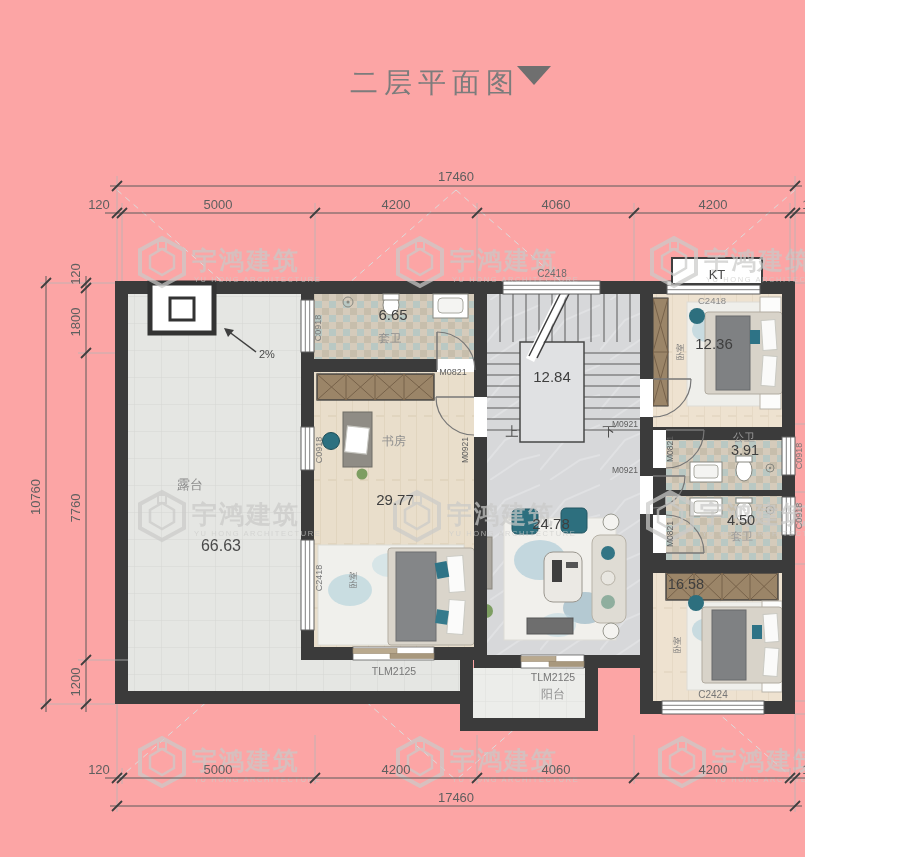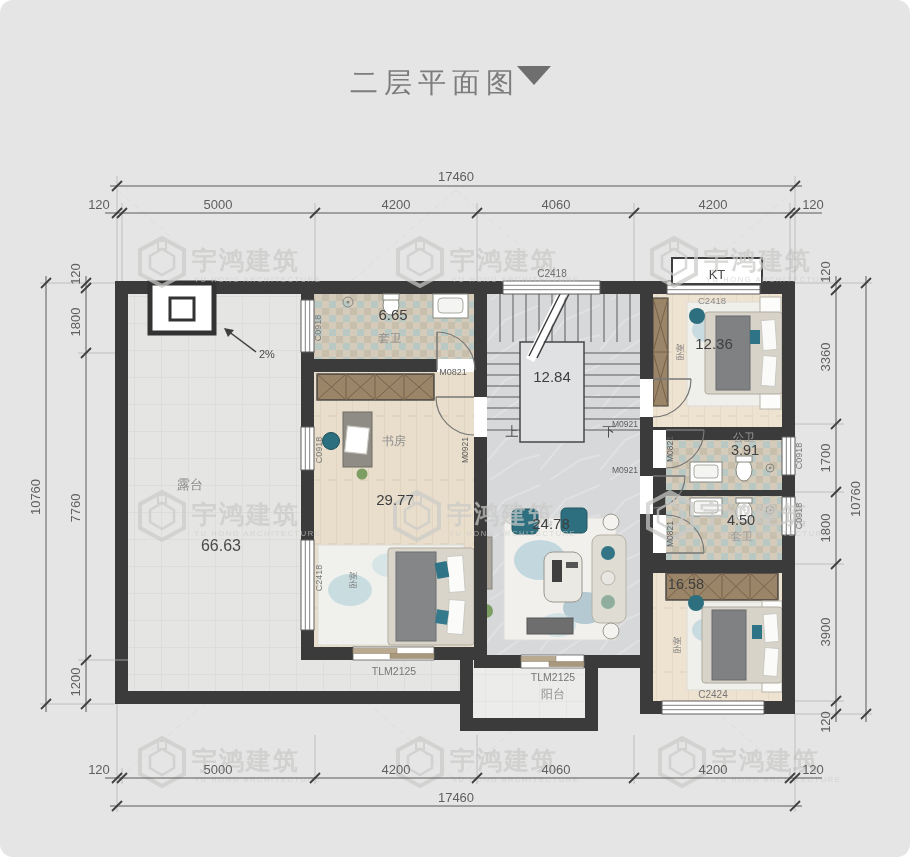--- a/index.html
+++ b/index.html
@@ -1,16 +1,16 @@
 <!DOCTYPE html>
 <html><head>
 <meta charset="utf-8">
 <style>
   html,body{margin:0;padding:0;background:#ffffff;}
-  .canvas{position:relative;width:910px;height:857px;background:#e5e5e5;overflow:hidden;border-radius:13px;}
+  .canvas{position:relative;width:805px;height:857px;background:#fca5a5;overflow:hidden;}
   svg{display:block;}
   text{font-family:"Liberation Sans", sans-serif;}
 </style>
 </head>
 <body>
 
 <div class="canvas">
 <svg width="910" height="857" viewBox="0 0 910 857">
   <defs>
     <pattern id="tile" width="27" height="27" patternUnits="userSpaceOnUse">

